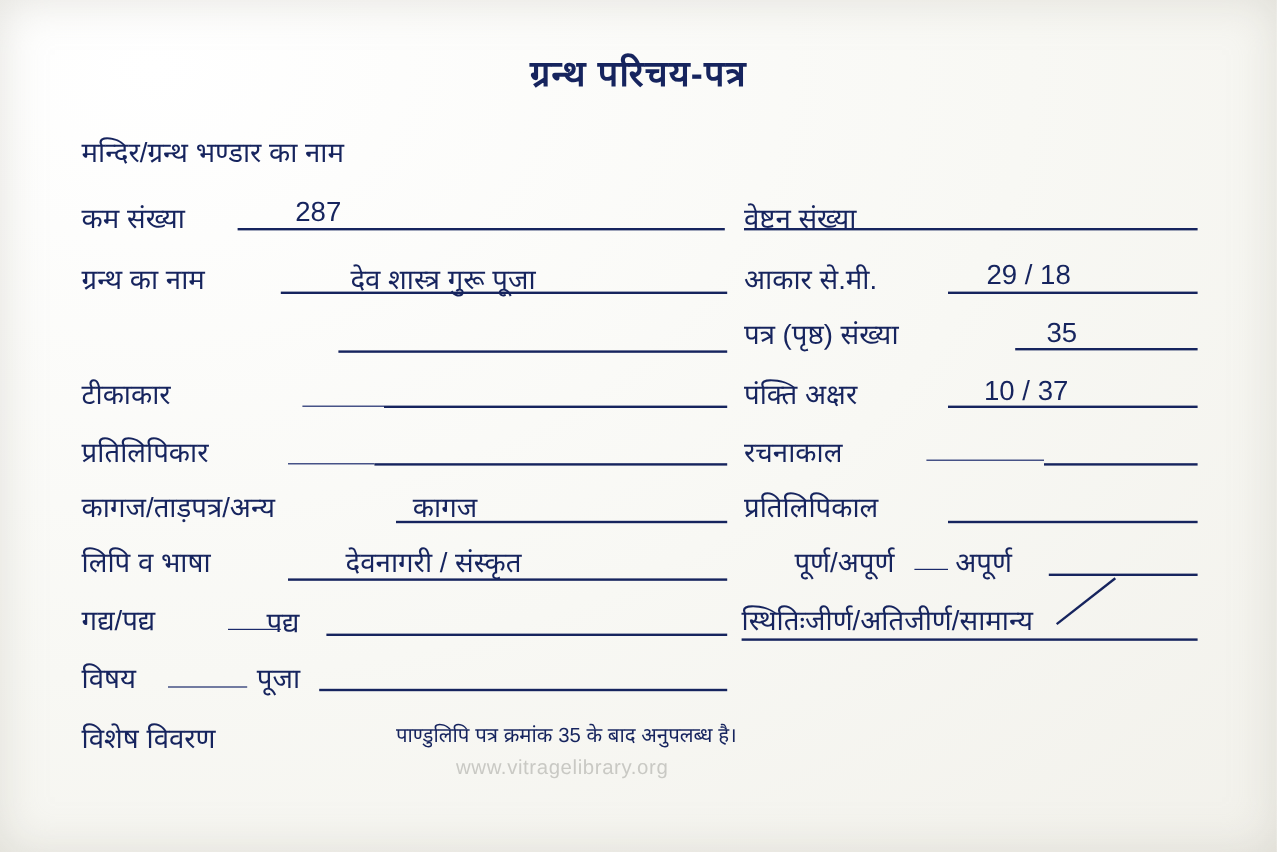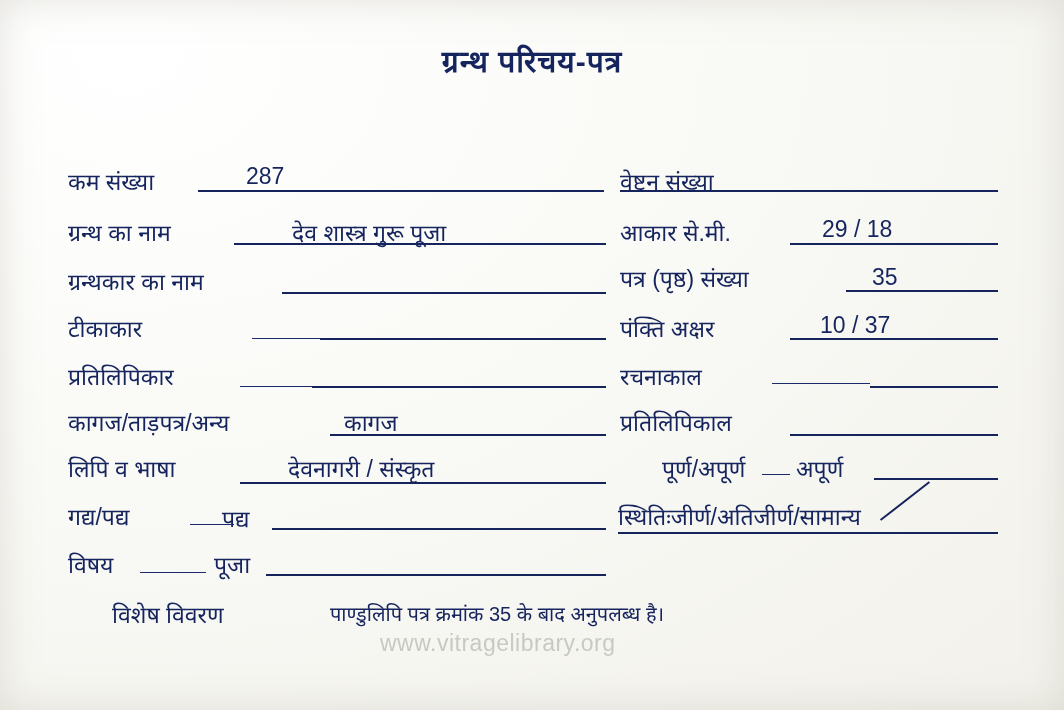--- a/index.html
+++ b/index.html
@@ -58,48 +58,48 @@
     position: absolute;
     width: 62px;
     height: 0;
     border-bottom: 2px solid #16245e;
     transform: rotate(-38deg);
   }
   .watermark {
     position: absolute;
     left: 380px;
     top: 630px;
-    font-size: 23px;
+    font-size: 17px;
     color: #c9c9c4;
     letter-spacing: 0.5px;
   }
   .note {
     position: absolute;
-    font-size: 20px;
+    font-size: 17px;
     color: #16245e;
   }
 </style>
 </head>
 <body>
 
 <div class="card">
   <div class="paper-edge"></div>
 
   <div class="title">ग्रन्थ परिचय-पत्र</div>
 
+  <div class="row" style="left:68px; top:110px;">मन्दिर/ग्रन्थ भण्डार का नाम</div>
 
   <div class="row" style="left:68px; top:165px;">कम संख्या</div>
   <div class="row" style="left:246px; top:163px;">287</div>
   <div class="rule" style="left:198px; top:190px; width:406px;"></div>
 
   <div class="row" style="left:292px; top:216px;">देव शास्त्र गुरू पूजा</div>
   <div class="row" style="left:68px; top:216px;">ग्रन्थ का नाम</div>
   <div class="rule" style="left:234px; top:243px; width:372px;"></div>
 
-  <div class="row" style="left:68px; top:265px;">ग्रन्थकार का नाम</div>
   <div class="row" style="left:300px; top:265px;"></div>
   <div class="rule" style="left:282px; top:292px; width:324px;"></div>
 
   <div class="row" style="left:68px; top:312px;">टीकाकार</div>
   <div class="row" style="left:268px; top:312px;"></div>
   <div class="rule thin" style="left:252px; top:338px; width:68px;"></div>
   <div class="rule" style="left:320px; top:338px; width:286px;"></div>
 
   <div class="row" style="left:68px; top:360px;">प्रतिलिपिकार</div>
   <div class="row" style="left:270px; top:360px;"></div>
@@ -117,21 +117,21 @@
   <div class="row" style="left:68px; top:500px;">गद्य/पद्य</div>
   <div class="row" style="left:222px; top:502px;">पद्य</div>
   <div class="rule thin" style="left:190px; top:524px; width:44px;"></div>
   <div class="rule" style="left:272px; top:528px; width:334px;"></div>
 
   <div class="row" style="left:68px; top:548px;">विषय</div>
   <div class="row" style="left:214px; top:548px;">पूजा</div>
   <div class="rule thin" style="left:140px; top:572px; width:66px;"></div>
   <div class="rule" style="left:266px; top:574px; width:340px;"></div>
 
-  <div class="row" style="left:68px; top:598px;margin-left:44px;">विशेष विवरण</div>
+  <div class="row" style="left:68px; top:598px;">विशेष विवरण</div>
 
   <div class="row" style="left:620px; top:165px;">वेष्टन संख्या</div>
   <div class="row" style="left:850px; top:163px;"></div>
   <div class="rule" style="left:620px; top:190px; width:378px;"></div>
 
   <div class="row" style="left:620px; top:216px;">आकार से.मी.</div>
   <div class="row" style="left:822px; top:216px;">29 / 18</div>
   <div class="rule" style="left:790px; top:243px; width:208px;"></div>
 
   <div class="row" style="left:620px; top:262px;">पत्र (पृष्ठ) संख्या</div>

